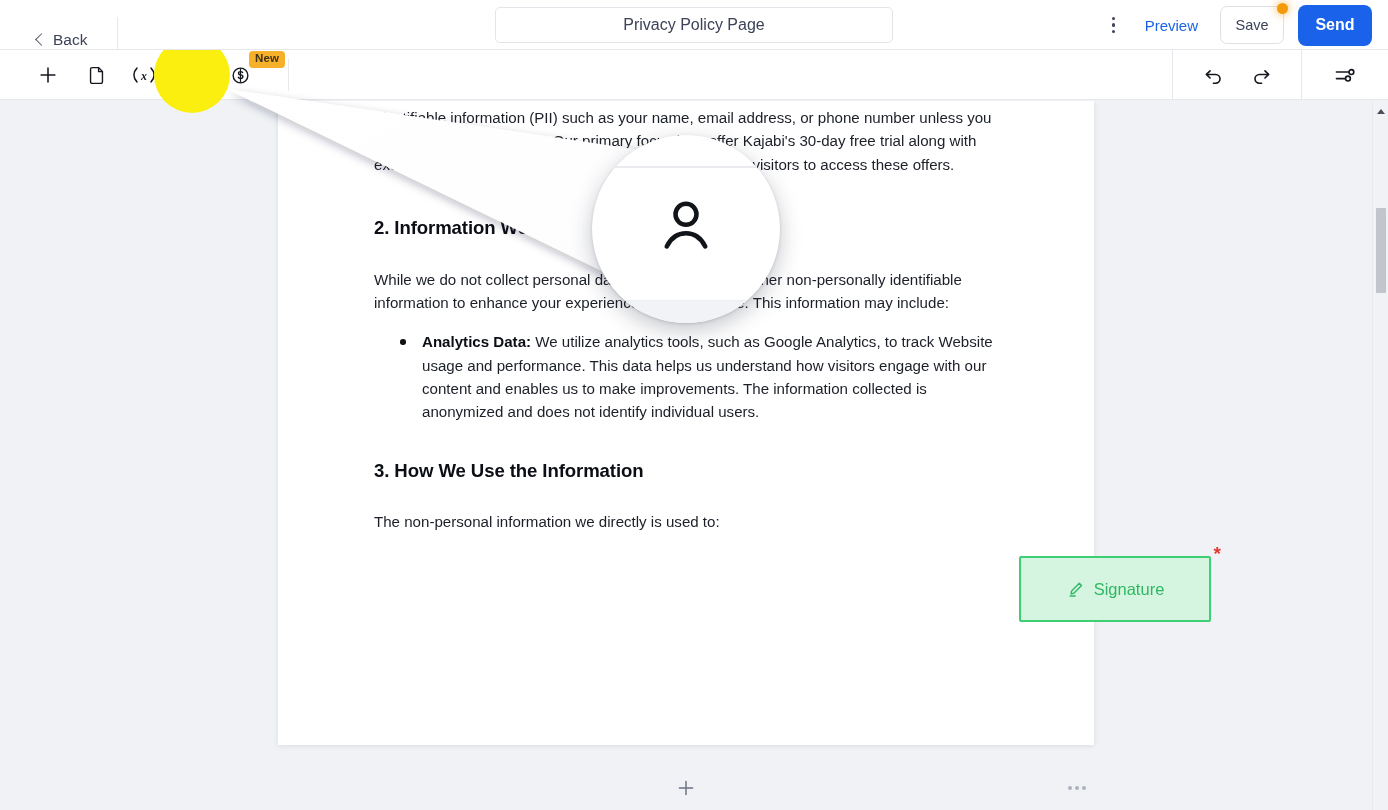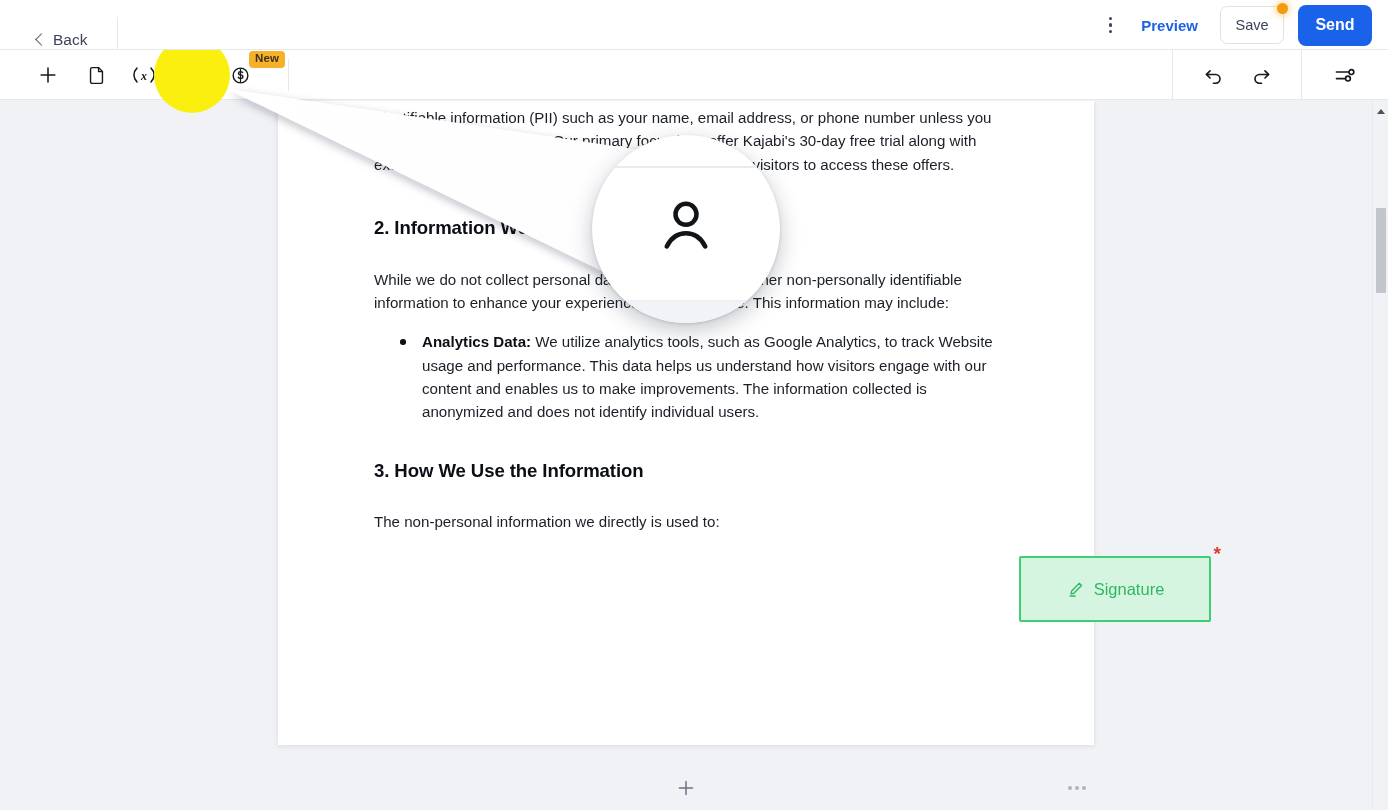--- a/index.html
+++ b/index.html
@@ -66,21 +66,21 @@
     display: flex; flex-direction: column; align-items: center;
     justify-content: center; gap: 3px;
     cursor: pointer; border-radius: 5px;
     margin-right: 14px;
   }
   .kebab span {
     width: 3.4px; height: 3.4px; border-radius: 50%;
     background: #3c4257; display: block;
   }
   .preview-link {
-    color: #1b63e3; font-size: 15px; font-weight: 700;
+    color: #1b63e3; font-size: 15px; font-weight: 400;
     cursor: pointer; margin-right: 22px;
     user-select: none;
   }
   .save-wrap { position: relative; margin-right: 14px; }
   .save-btn {
     width: 64px; height: 38px;
     border: 1px solid #dfe1e6; border-radius: 7px;
     background: #fff; color: #3c4257;
     font-family: "Liberation Sans", sans-serif;
     font-size: 14.5px; cursor: pointer;
@@ -312,20 +312,23 @@
 </head>
 <body>
 
 <div class="header">
   <div class="back-btn">
     <span class="back-chevron"></span>
     <span>Back</span>
   </div>
   <div class="header-divider"></div>
 
+  <div class="title-wrap">
+    <input class="title-input" type="text" value="Privacy Policy Page" placeholder="Document name" style="">
+  </div>
 
   <div class="header-right">
     <div class="kebab">
       <span></span>
         <span></span>
         <span></span>
     </div>
     <div class="preview-link">Preview</div>
     <div class="save-wrap">
       <button class="save-btn">Save</button>

